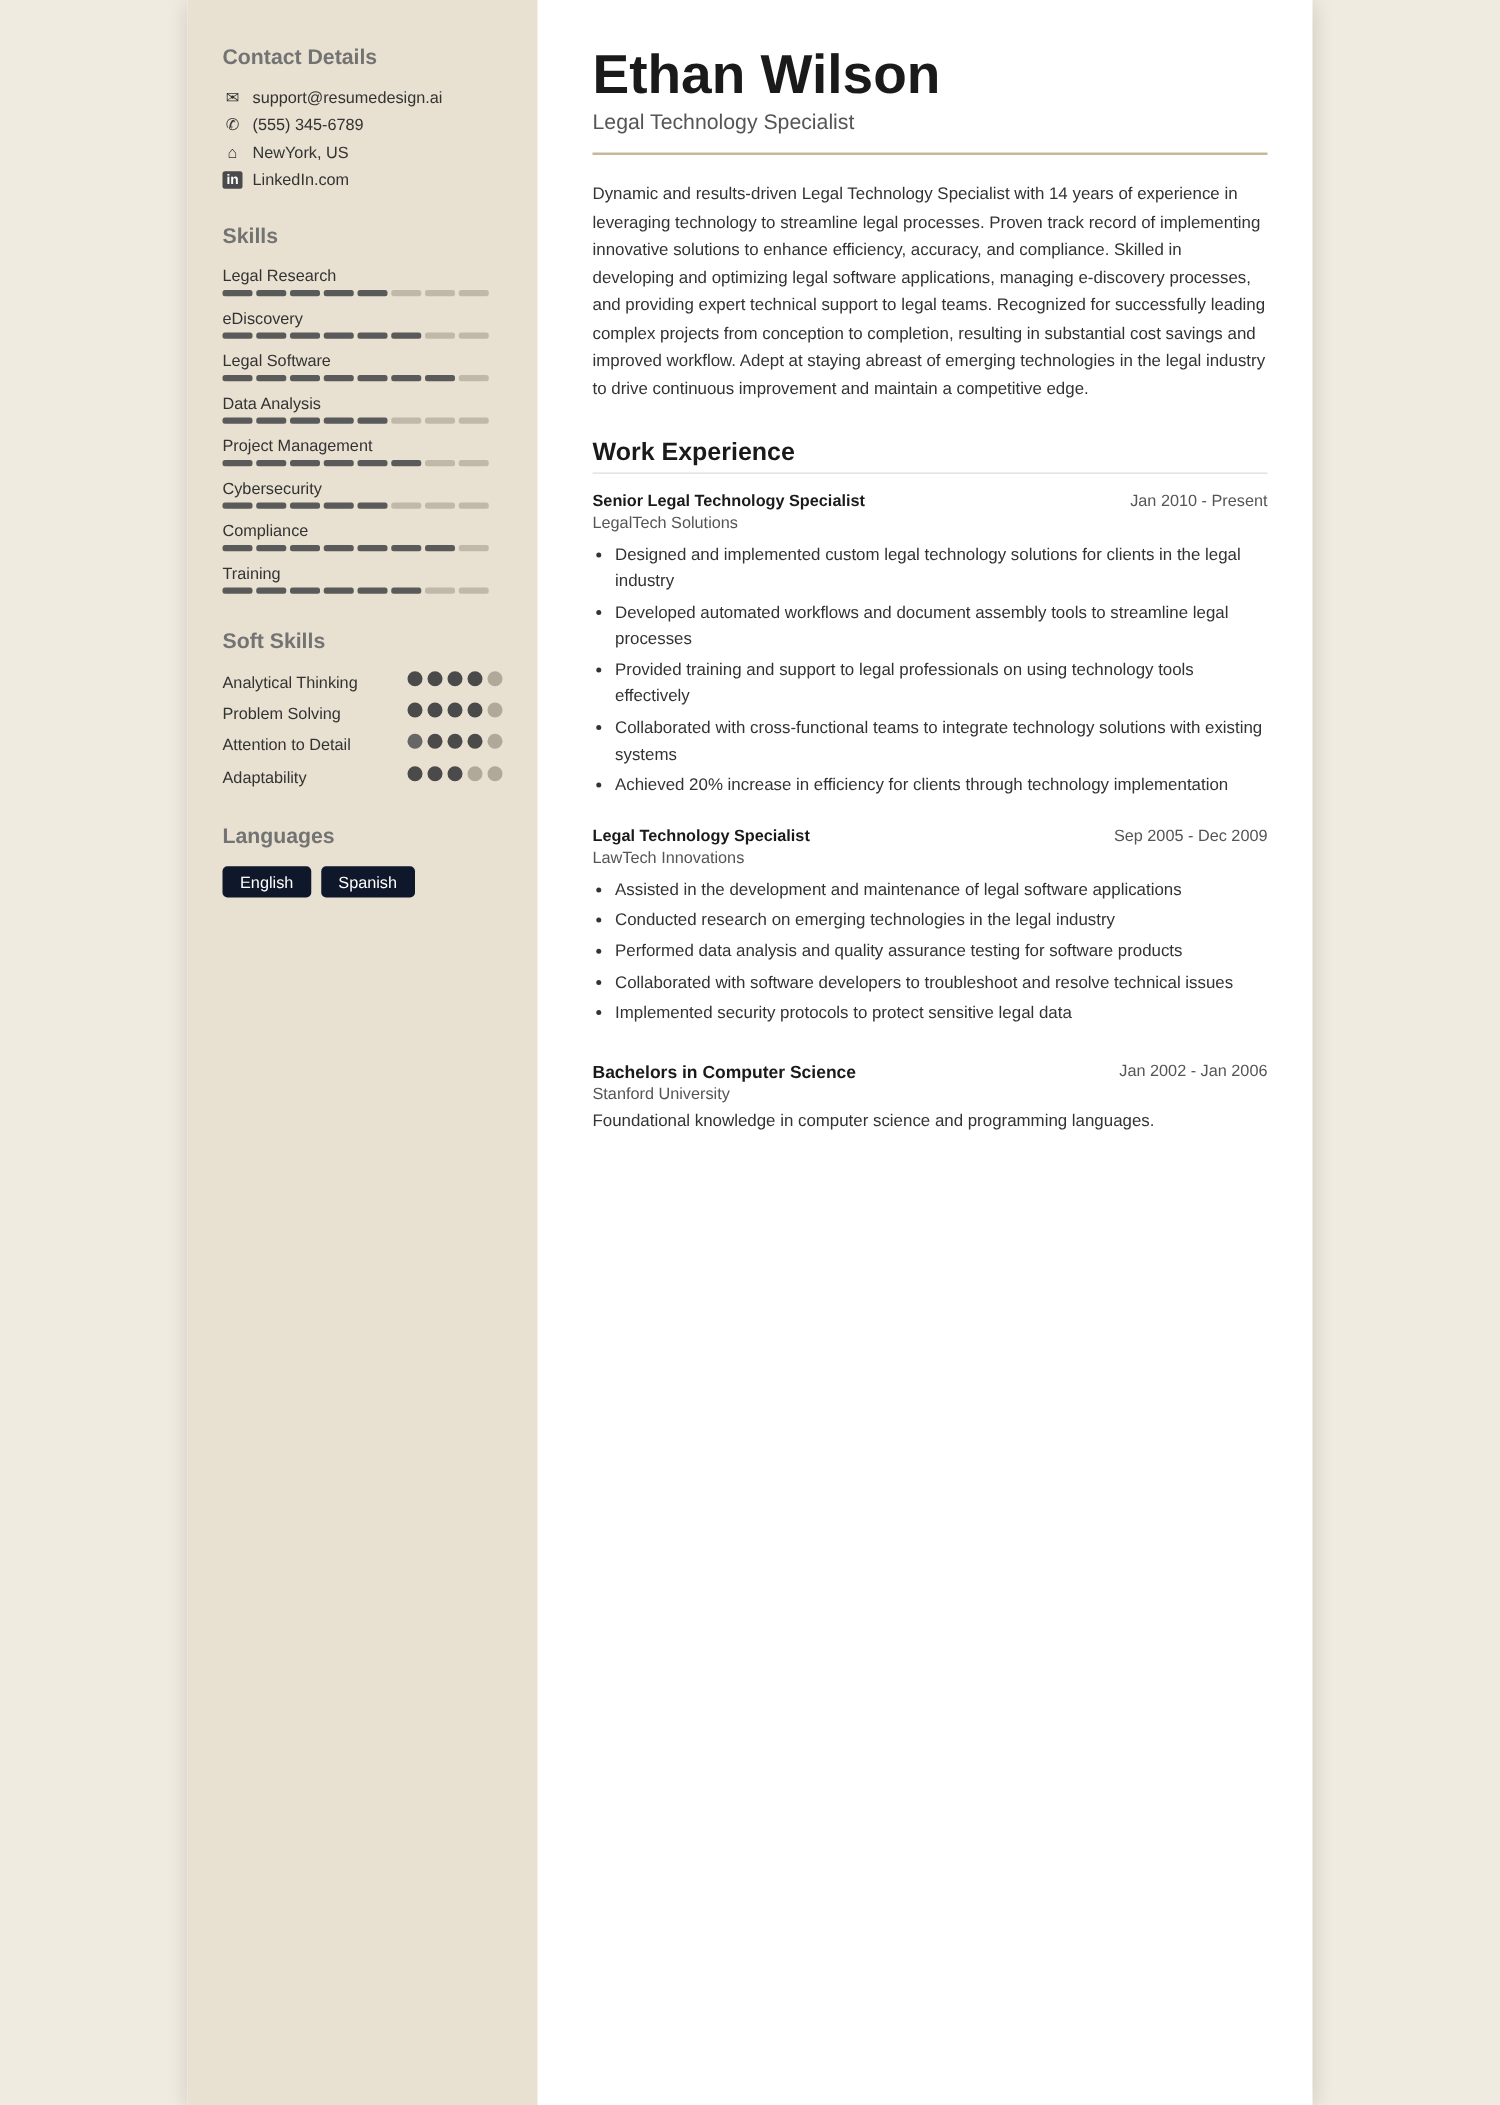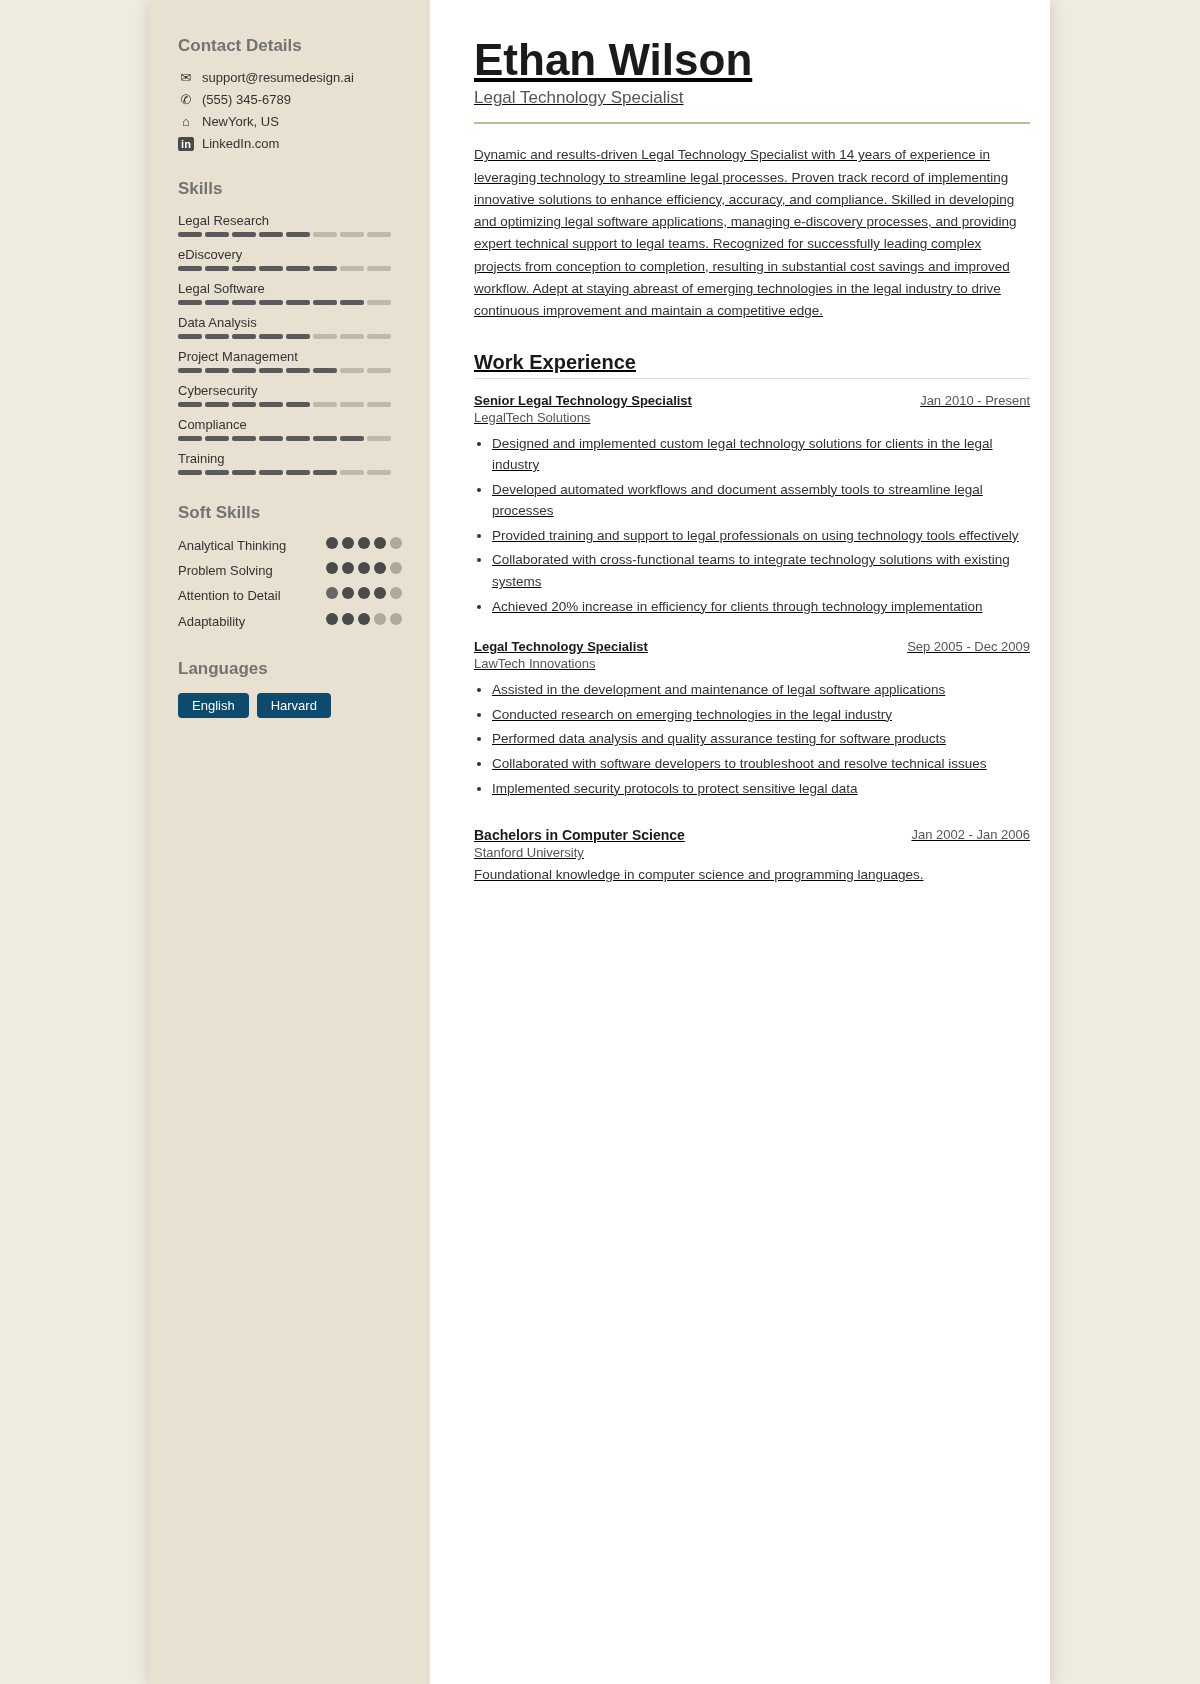--- a/index.html
+++ b/index.html
@@ -89,33 +89,32 @@
       width: 12px;
       height: 12px;
       border-radius: 50%;
       display: inline-block;
     }
     .dot-filled { background: #4a4a4a; }
     .dot-empty { background: #b0a898; }
     .languages-section { margin-bottom: 0; }
     .lang-badges { display: flex; gap: 8px; flex-wrap: wrap; margin-top: 8px; }
     .lang-badge {
-      background: #0c4a6e;
+      background: #0f172a;
       color: #fff;
       border-radius: 4px;
       padding: 5px 14px;
       font-size: 13px;
       font-weight: 500;
     }
 
     
     .main {
       flex: 1;
-      padding: 36px 20px 44px 44px;
-      text-decoration: underline;
+      padding: 36px 36px 44px 44px;
     }
     .main-header { margin-bottom: 6px; }
     .candidate-name {
       font-size: 44px;
       font-weight: bold;
       color: #1a1a1a;
       line-height: 1.1;
     }
     .candidate-title {
       font-size: 17px;
@@ -382,21 +381,21 @@
           <span class="dot dot-empty"></span>
           <span class="dot dot-empty"></span>
         </div>
       </div>
     </div>
 
     <div class="languages-section">
       <div class="sidebar-section-title">Languages</div>
       <div class="lang-badges">
         <span class="lang-badge">English</span>
-        <span class="lang-badge">Harvard</span>
+        <span class="lang-badge">Spanish</span>
       </div>
     </div>
   </div>
 
   <div class="main">
 
     <div class="main-header">
       <div class="candidate-name">Ethan Wilson</div>
       <div class="candidate-title">Legal Technology Specialist</div>
     </div>

